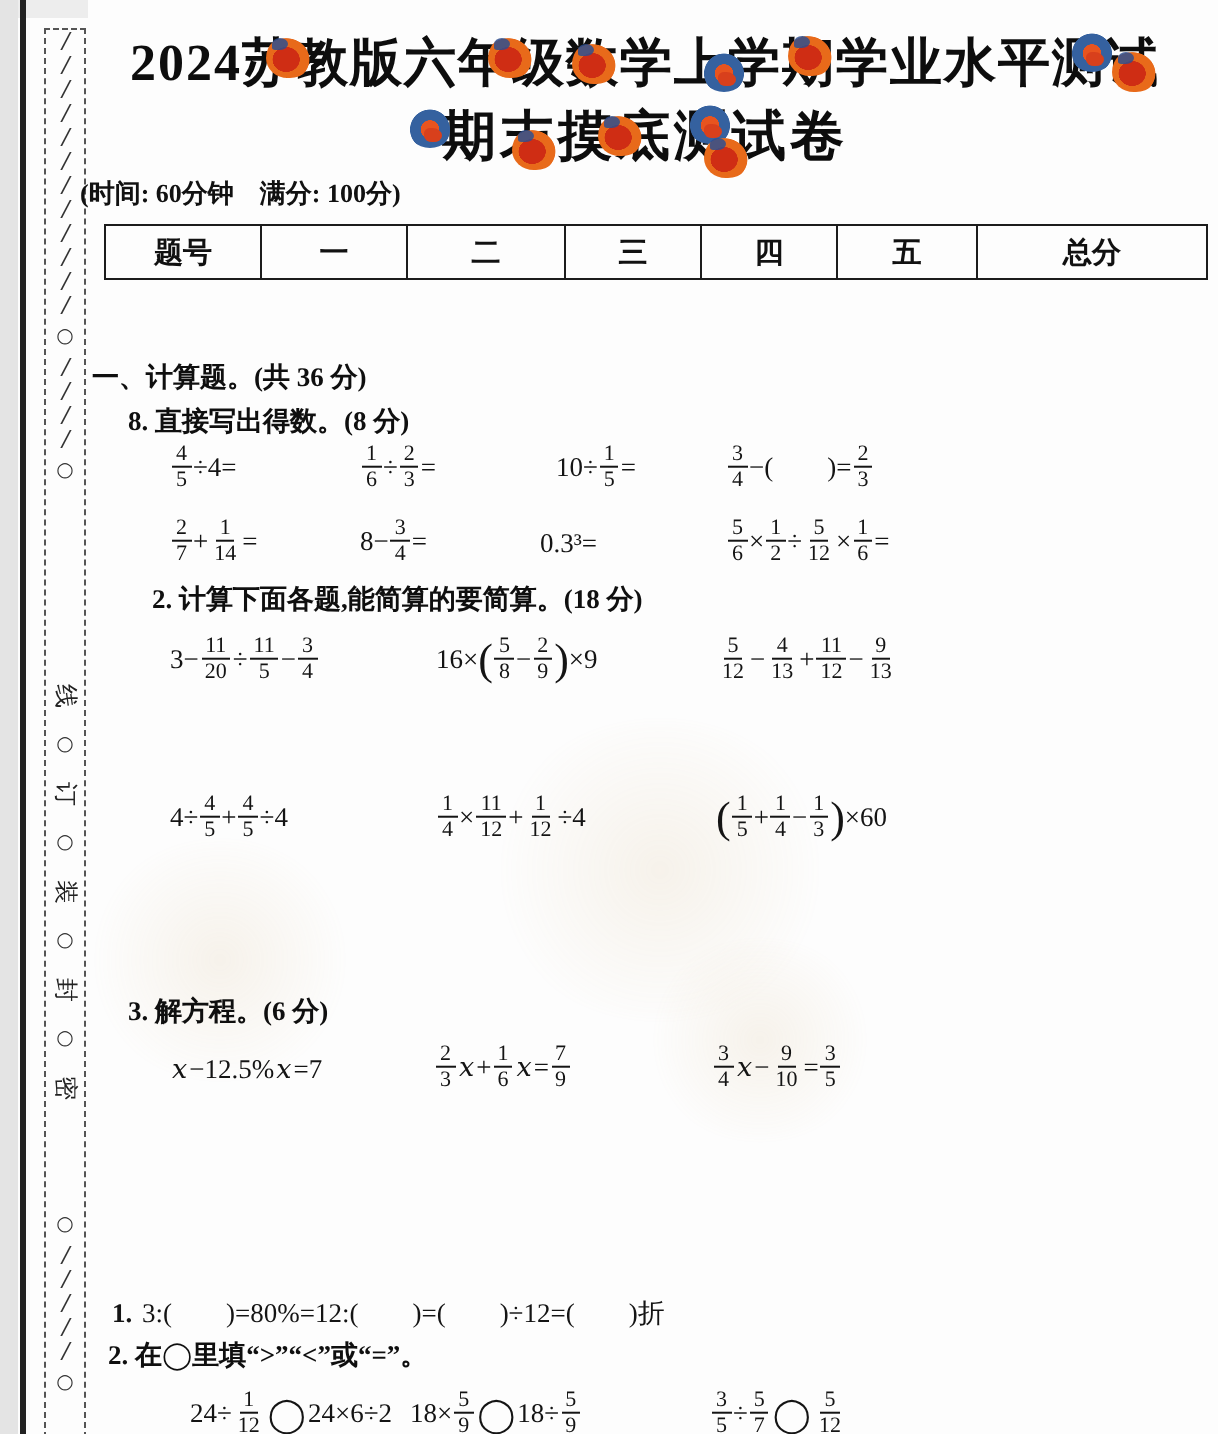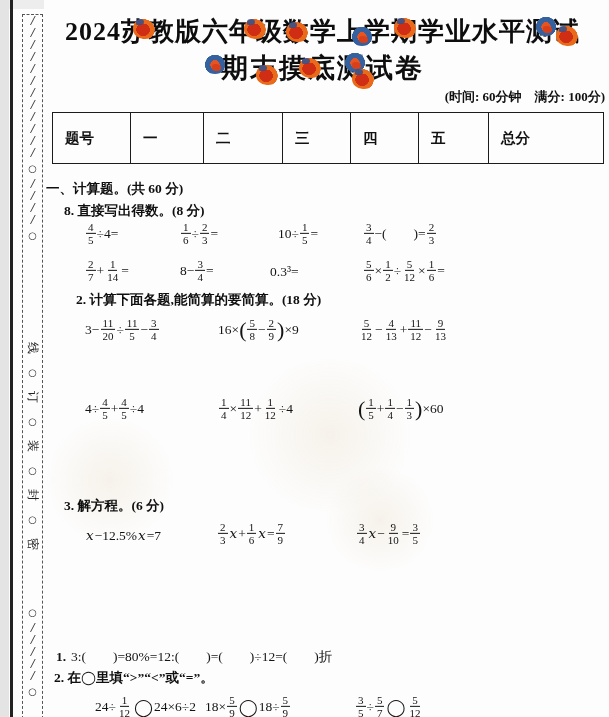--- a/index.html
+++ b/index.html
@@ -13,38 +13,38 @@
   #strip{position:absolute;left:22px;top:14px;width:21px;height:710px;
          border:1px dashed #555;box-sizing:border-box;display:flex;flex-direction:column;
          align-items:center;font-family:"DejaVu Sans",sans-serif;}
   #strip .sl{display:block;height:12px;line-height:12px;font-size:11px;color:#333;transform:skewX(-12deg);}
   #strip .oc{display:block;height:15px;line-height:15px;font-size:10px;color:#333;margin:2px 0;}
   #strip .bchar{display:block;height:24px;line-height:24px;font-size:12px;color:#222;transform:rotate(90deg);margin:3px 0;}
   
   .title-line{position:absolute;left:40px;right:4px;text-align:center;font-weight:bold;color:#0d0d0d;white-space:nowrap;}
   #title1{top:14px;font-size:26px;letter-spacing:1px;}
   #title2{top:50px;font-size:27px;letter-spacing:2px;}
-  #subtitle{position:absolute;left:40px;right:4px;top:88px;text-align:right;font-size:13px;font-weight:600;color:#111;}
+  #subtitle{position:absolute;left:40px;right:4px;top:88px;text-align:left;font-size:13px;font-weight:600;color:#111;}
   
   .badge{position:absolute;width:24px;height:22px;pointer-events:none;}
   .badge.flame{background:radial-gradient(ellipse at 42% 58%,#cf2d14 0 34%,#e86a1a 35% 58%,rgba(232,106,26,0) 60%);
                border-radius:60% 45% 55% 50%;}
   .badge.flame::after{content:"";position:absolute;left:3px;top:2px;width:8px;height:6px;
                background:#2f4f8f;border-radius:50% 50% 50% 20%;opacity:.85;}
   .badge.fan{background:radial-gradient(circle at 50% 58%,#e8541f 0 26%,#35619f 27% 56%,rgba(53,97,159,0) 58%);
              border-radius:50%;}
   .badge.fan::after{content:"";position:absolute;left:9px;top:12px;width:9px;height:7px;
              background:#d8401c;border-radius:40% 60% 50% 50%;}
   
   .wm{position:absolute;border-radius:50%;background:radial-gradient(circle,#c6a368,rgba(198,163,104,0) 70%);
       opacity:.12;filter:blur(2px);pointer-events:none;}
   
   #scoretable{position:absolute;left:52px;top:112px;width:551px;border-collapse:collapse;table-layout:fixed;}
-  #scoretable td{border:1.7px solid #1c1c1c;height:26px;text-align:left;vertical-align:middle;
-                 font-size:14.5px;font-weight:bold;color:#111;padding:12px;}
+  #scoretable td{border:1.7px solid #1c1c1c;height:26px;text-align:center;vertical-align:middle;
+                 font-size:14.5px;font-weight:bold;color:#111;padding:0;}
   
   #content{position:absolute;left:0;top:0;width:100%;height:100%;}
   .hblk{position:absolute;font-weight:bold;font-size:13.5px;color:#0f0f0f;white-space:nowrap;}
   .mrow{position:absolute;left:0;width:100%;height:32px;}
   .mex{position:absolute;top:50%;transform:translateY(-50%);font-size:13.5px;white-space:nowrap;color:#141414;}
   .mex.bold{font-weight:bold;}
   .fr{display:inline-flex;flex-direction:column;align-items:center;vertical-align:middle;
       margin:0 1px;position:relative;top:-1px;}
   .fn{display:block;font-size:11px;line-height:1.1;padding:0 2px;border-bottom:1.2px solid #141414;}
   .fd{display:block;font-size:11px;line-height:1.2;padding:0 2px;}
@@ -140,21 +140,21 @@
       <td>二</td>
       <td>三</td>
       <td>四</td>
       <td>五</td>
       <td>总分</td>
     </tr>
   </tbody>
     </table>
 
   <div id="content">
-      <div class="hblk" style="left: 46px; top: 180px;">一、计算题。(共 60 分)</div>
+      <div class="hblk" style="left: 46px; top: 180px;">一、计算题。(共 36 分)</div>
       <div class="hblk" style="left: 64px; top: 202px;">8. 直接写出得数。(8 分)</div>
       <div class="mrow" style="top: 219px;">
         <span class="mex" style="left: 85px;"><span class="fr">
             <span class="fn">4</span>
             <span class="fd">5</span>
           </span>÷4=</span>
         <span class="mex" style="left: 180px;"><span class="fr">
             <span class="fn">1</span>
             <span class="fd">6</span>
           </span>÷<span class="fr">

